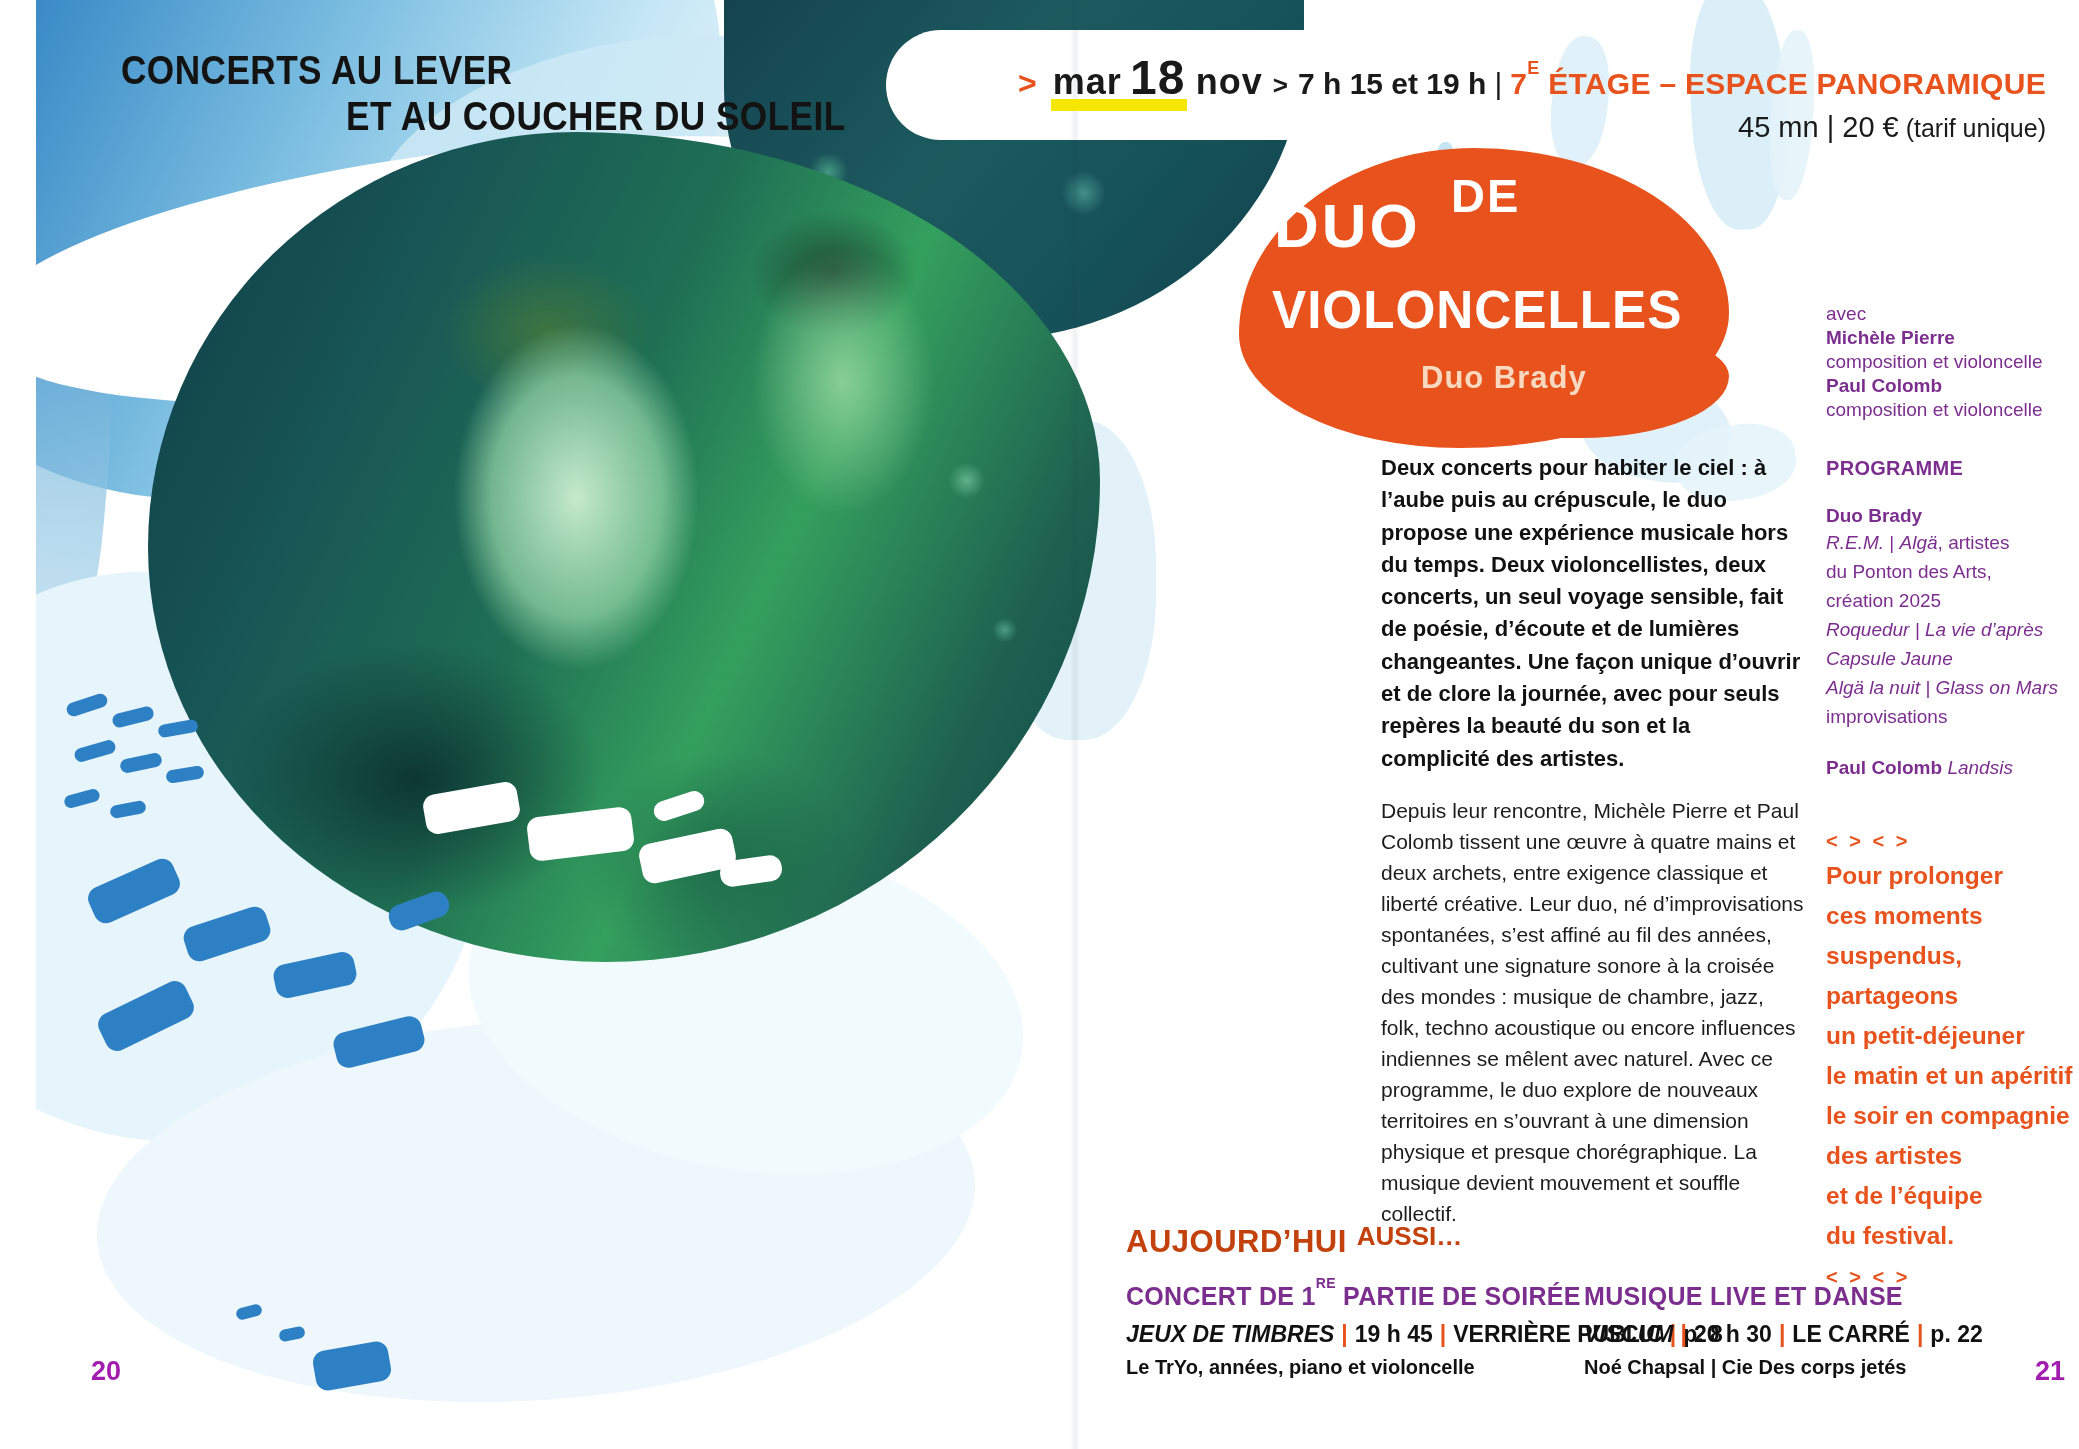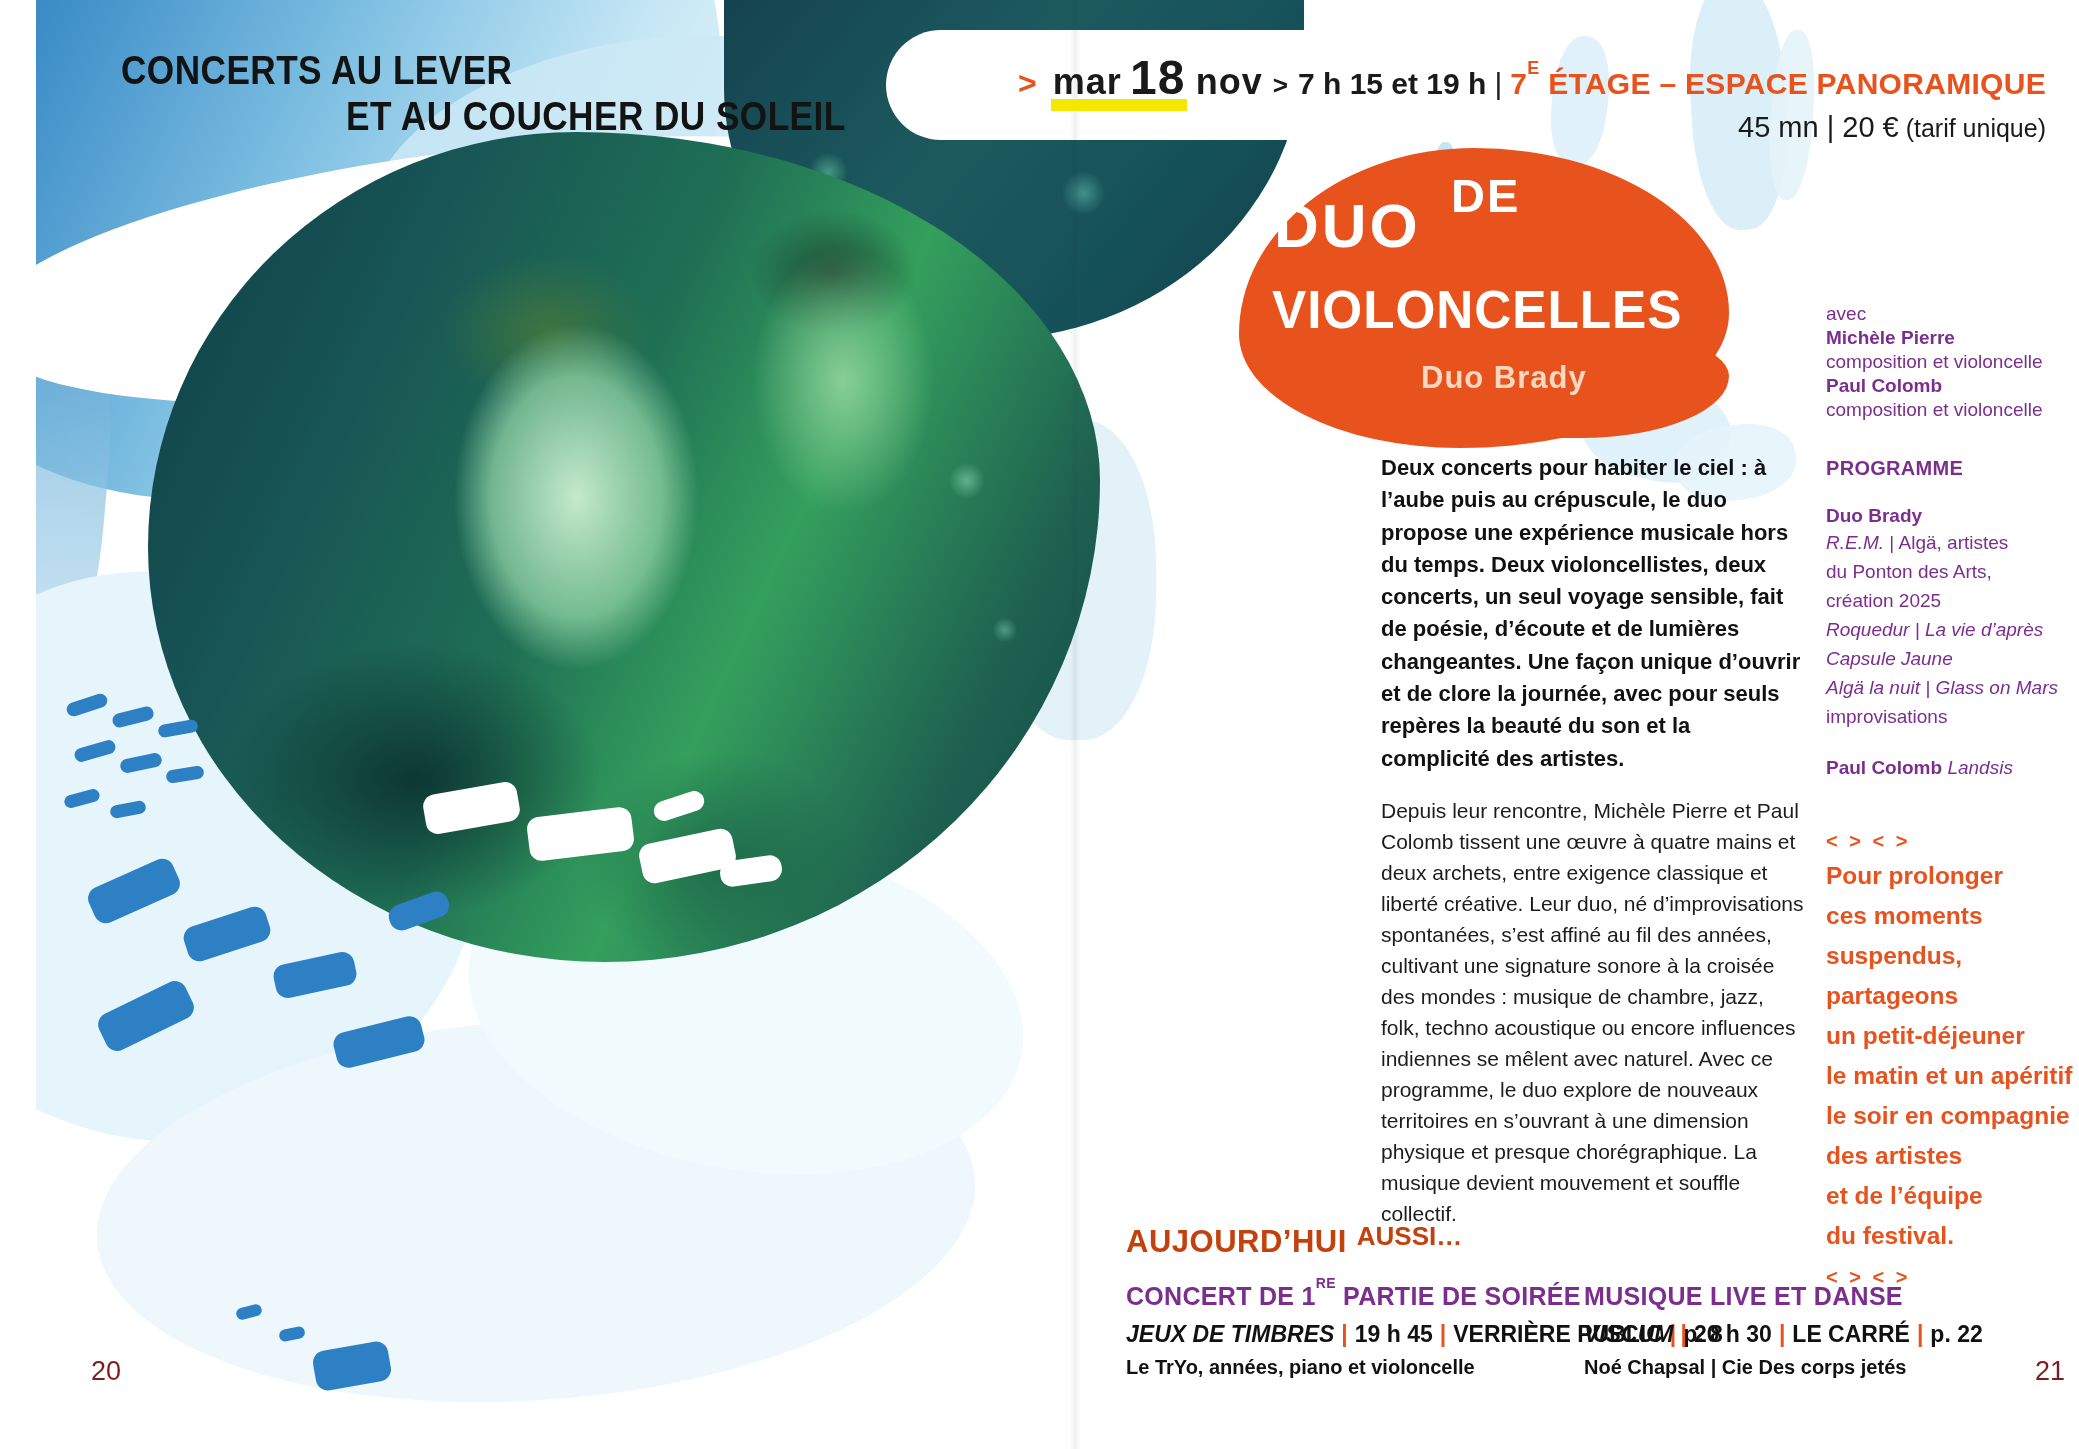--- a/index.html
+++ b/index.html
@@ -107,21 +107,21 @@
   .today-item{position:absolute;z-index:6;white-space:nowrap;}
   .ti-1{left:1090px;top:1282px;}
   .ti-2{left:1548px;top:1282px;}
   .ti-cat{color:#7b2e8e;font-weight:bold;font-size:25px;letter-spacing:.3px;}
   .ti-cat sup{font-size:14px;position:relative;top:-8px;}
   .ti-line{margin-top:10px;font-size:23px;font-weight:bold;color:#111;}
   .ti-title{font-style:italic;}
   .osep{color:#e8521d;font-weight:bold;padding:0 7px;}
   .ti-artists{margin-top:8px;font-size:20px;font-weight:bold;color:#111;}
 
-  .pagenum{position:absolute;z-index:8;font-weight:normal;font-size:27px;color:#7f1d1d;}
+  .pagenum{position:absolute;z-index:8;font-weight:bold;font-size:27px;color:#a21caf;}
   .pn-left{left:55px;top:1356px;}
   .pn-right{right:50px;top:1356px;}
 </style>
 </head>
 <body>
 
 <div class="spread">
 
   <div class="abs" style="inset:0;">
     <div class="wash wash-a"></div>
@@ -197,21 +197,21 @@
   <div class="sidebar">
     <div>avec</div>
     <div class="sb-name">Michèle Pierre</div>
     <div>composition et violoncelle</div>
     <div class="sb-name">Paul Colomb</div>
     <div>composition et violoncelle</div>
 
     <div class="sb-heading">PROGRAMME</div>
     <div class="sb-group">Duo Brady</div>
     <div class="sb-lines">
-        <div><span style="font-style: italic;">R.E.M.</span><span>  |  </span><span style="">Algä</span><span>, artistes</span></div>
+        <div><span style="font-style: italic;">R.E.M.</span><span>  |  </span><span style="font-style: italic;">Algä</span><span>, artistes</span></div>
         <div><span>du Ponton des Arts,</span></div>
         <div><span>création 2025</span></div>
         <div><span style="font-style: italic;">Roquedur | La vie d’après</span></div>
         <div><span style="font-style: italic;">Capsule Jaune</span></div>
         <div><span style="font-style: italic;">Algä la nuit | Glass on Mars</span></div>
         <div><span>improvisations</span></div>
       </div>
     <div class="sb-extra">
         <div><span style="font-weight: bold;">Paul Colomb </span><span style="font-style: italic;">Landsis</span></div>
       </div>

